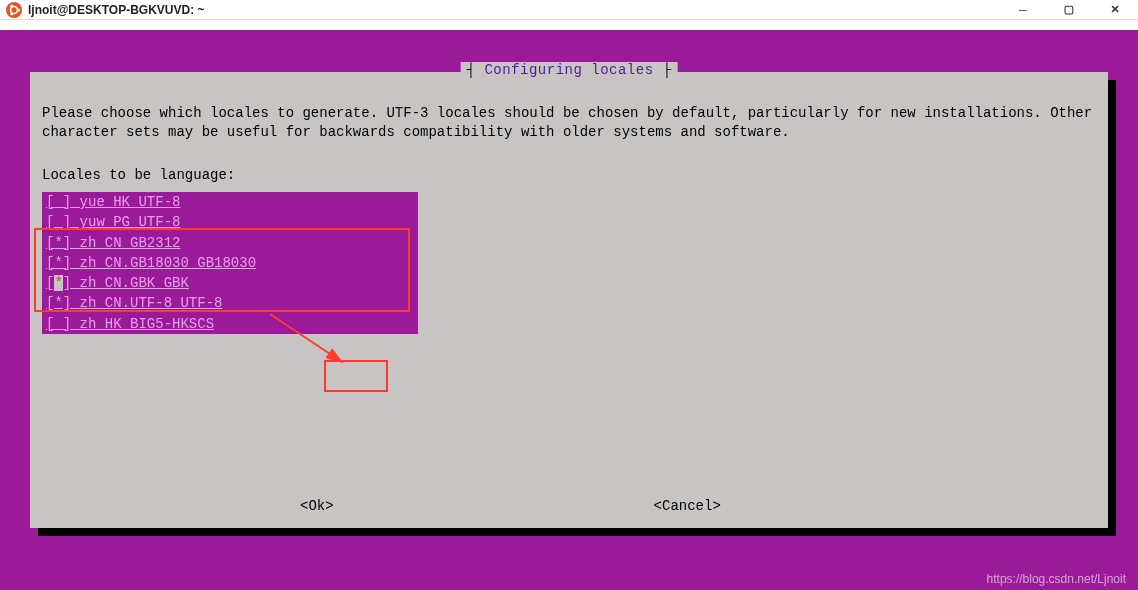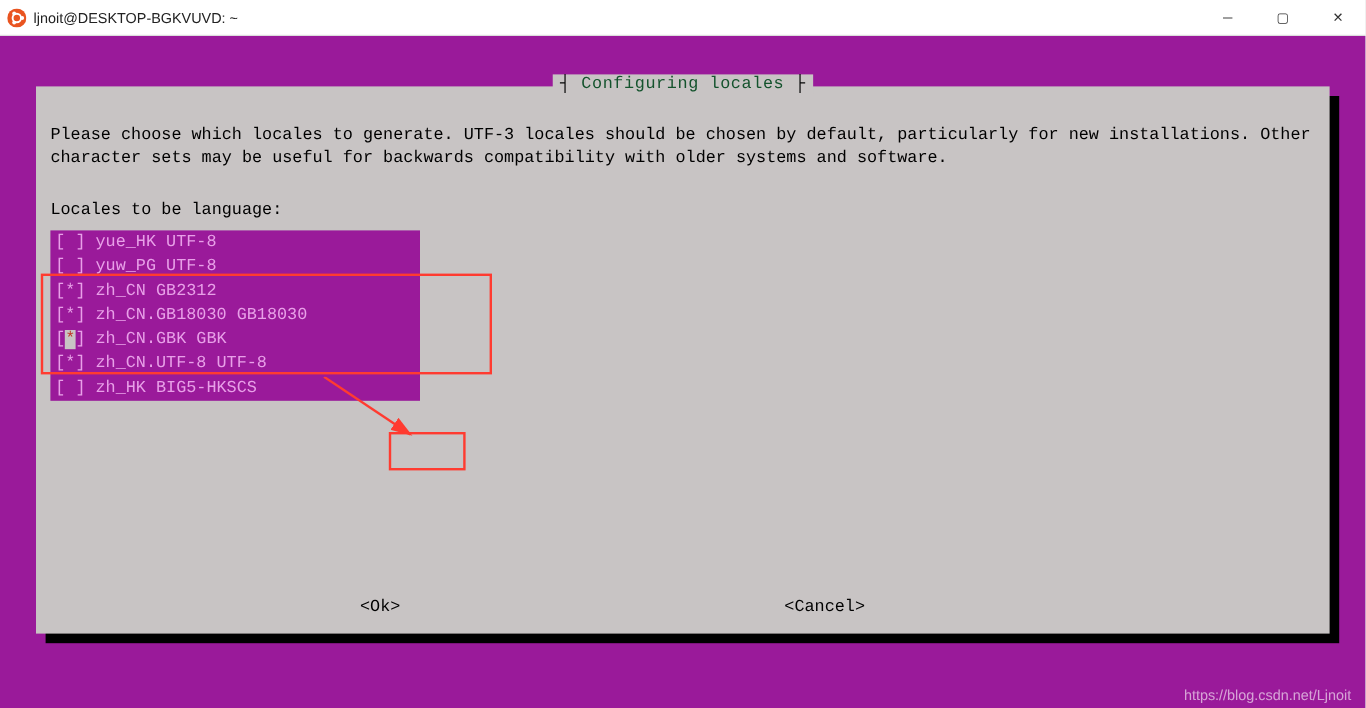--- a/index.html
+++ b/index.html
@@ -7,26 +7,27 @@
     margin: 0;
     font-family: "Consolas", "Courier New", monospace;
     font-size: 14px;
     background: #fff;
     width: 1138px;
     height: 590px;
     overflow: hidden;
     position: relative;
   }
   .titlebar {
-    height: 30px;
+    height: 20px;
     background: #fff;
     border-bottom: 1px solid #ddd;
     display: flex;
     align-items: center;
     padding: 0 0 0 6px;
+    font-weight: bold;
   }
   .titlebar .icon {
     width: 16px; height: 16px;
     display: inline-flex;
     align-items: center; justify-content: center;
     margin-right: 6px;
   }
   .titlebar .title {
     flex: 1;
     font-family: Segoe UI, sans-serif;
@@ -72,41 +73,42 @@
     background: #c8c4c4;
     color: #000;
     padding: 10px 12px 12px 12px;
   }
   .dialog-title {
     position: absolute;
     top: -10px;
     left: 50%;
     transform: translateX(-50%);
     background: #c8c4c4;
-    color: #14532d;
+    color: #4c1d95;
     padding: 0 6px;
     letter-spacing: 0.5px;
   }
   .dialog-title::before { content: "┤ "; color: #000; }
   .dialog-title::after { content: " ├"; color: #000; }
   .dialog p {
     margin: 0 0 2px 0;
     line-height: 1.4;
     white-space: pre-wrap;
   }
   .listbox-area {
     position: relative;
     margin-top: 6px;
   }
   .listbox {
     background: #9a1a9a;
     color: #e8a0e8;
-    width: 308px;
+    width: 376px;
     padding: 0 4px;
     line-height: 1.45;
+    text-decoration: underline;
   }
   .listrow { white-space: pre; }
   .listrow.sel .mark { background: #c8c4c4; color: #c0392b; }
   .mark { display: inline; }
   .highlight-box {
     position: absolute;
     border: 2px solid #ff3b30;
     pointer-events: none;
   }
   #hl1 { top: 36px; left: -8px; width: 376px; height: 84px; }

